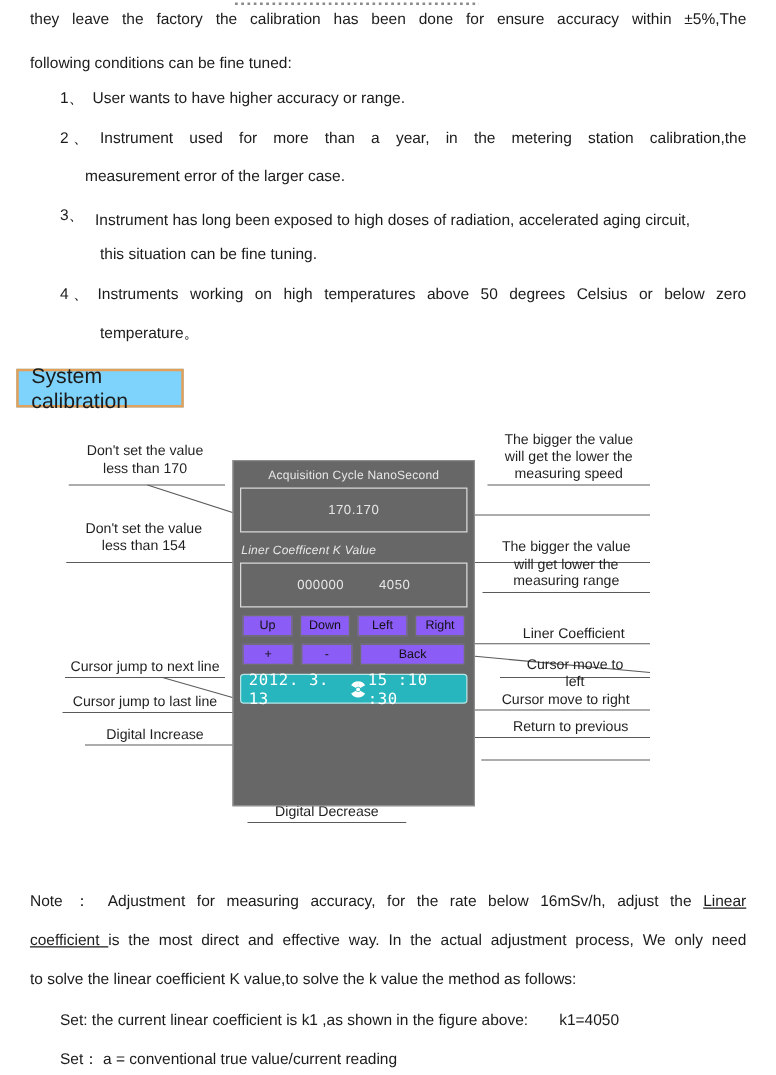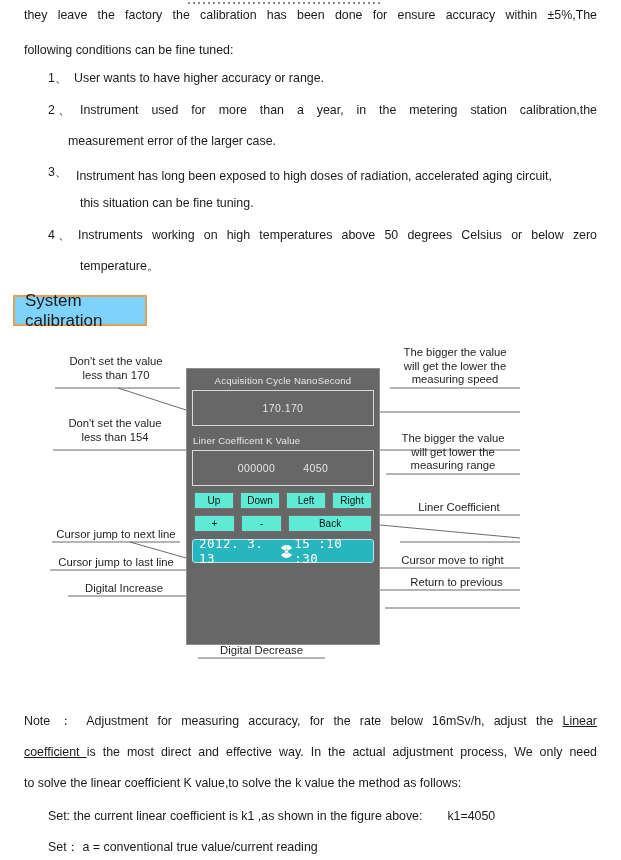--- a/index.html
+++ b/index.html
@@ -110,21 +110,21 @@
     justify-content: center;
     gap: 28px;
   }
 
   .btn-row {
     display: flex;
     gap: 6px;
     margin: 6px 7px 0 7px;
   }
   .dev-btn {
-    background: #5eead4;
+    background: #8b5cf6;
     border: 1px solid #6f6f6f;
     color: #111;
     font-size: 10px;
     height: 17px;
     line-height: 15px;
     text-align: center;
     box-sizing: border-box;
     flex: 1 1 0;
   }
   .dev-btn.wide { flex: 2.1 1 0; }
@@ -259,36 +259,40 @@
   </div>
 
   <div class="ann center" style="left:386px; top:92px; width:134px;">
     <div>The bigger the value</div>
     <div>will get lower the</div>
     <div>measuring range</div>
   </div>
 
   <div class="ann center" style="left:398px; top:161px; width:122px;">Liner Coefficient</div>
 
+  <div class="ann center" style="left:400px; top:186px; width:120px;">
+    <div>Cursor move to</div>
+    <div>left</div>
+  </div>
 
   <div class="ann center" style="left:385px; top:214px; width:135px;">Cursor move to right</div>
 
   <div class="ann center" style="left:393px; top:236px; width:127px;">Return to previous</div>
 
   <div class="ann center" style="left:198px; top:304px; width:127px;">Digital Decrease</div>
 
   <div class="device">
 
     <div class="dev-label" style="margin-top:5px;">Acquisition Cycle NanoSecond</div>
     <div class="dev-field">
       <span>170.170</span>
     </div>
 
 
-    <div class="dev-label" style="margin-top:8px; text-align:left; padding-left:6px;">Liner Coefficent K Value</div>
+    <div class="dev-label" style="margin-top:8px; text-align:left; padding-left:6px;font-style:italic;">Liner Coefficent K Value</div>
     <div class="dev-field kfield">
       <span class="kval-wrap">
         <span>000000</span>
         <span>4050</span>
       </span>
     </div>
 
     <div class="btn-row">
       <div class="dev-btn">Up</div>
       <div class="dev-btn">Down</div>

